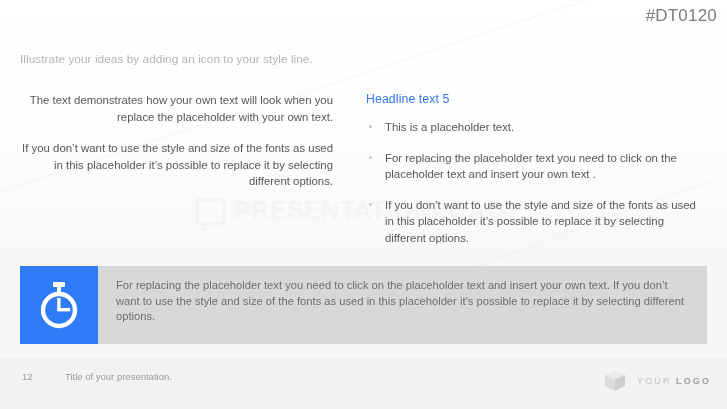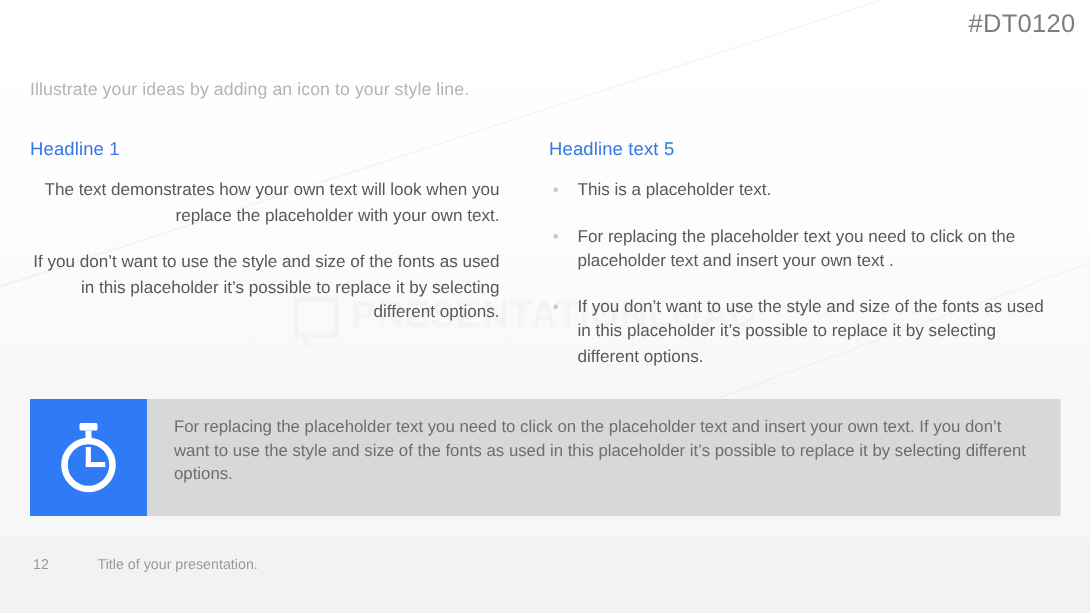--- a/index.html
+++ b/index.html
@@ -232,21 +232,20 @@
 
   <div class="watermark">
     <span class="wm-mark"></span>
     <span class="wm-text">PRESENTATIONLOAD</span>
   </div>
 
   <div class="slide-code">#DT0120</div>
   <div class="subtitle">Illustrate your ideas by adding an icon to your style line.</div>
 
   <div class="col col-left">
-    <div class="col-head">Headline 1</div>
     <p class="para">The text demonstrates how your own text will look when you replace the placeholder with your own text.</p>
     <p class="para">If you don’t want to use the style and size of the fonts as used in this placeholder it’s possible to replace it by selecting different options.</p>
   </div>
 
   <div class="col col-right">
     <div class="col-head">Headline text 5</div>
     <ul class="bullets">
       <li class="bullet">
         <span class="dot"></span>
         <span>This is a placeholder text.</span>
@@ -271,14 +270,22 @@
         <rect x="21.2" y="18" width="3.4" height="13" fill="#ffffff"></rect>
         <rect x="21.2" y="28" width="13" height="3.4" fill="#ffffff"></rect>
       </svg>
     </div>
     <div class="conclusion-body">For replacing the placeholder text you need to click on the placeholder text  and insert your own text. If you don’t want to use the style and size of the fonts as used in this placeholder it’s possible to replace it by selecting different options.</div>
   </div>
 
   <div class="footer-page">12</div>
   <div class="footer-title">Title of your presentation.</div>
 
+  <div class="logo">
+    <svg width="26" height="26" viewBox="0 0 26 26">
+      <polygon points="3,7 13,3 23,7 13,11" fill="#eaeaea"></polygon>
+      <polygon points="3,7 13,11 13,23 3,18" fill="#dcdcdc"></polygon>
+      <polygon points="23,7 13,11 13,23 23,18" fill="#cfcfcf"></polygon>
+    </svg>
+    <span class="logo-text"><span>YOUR </span><b>LOGO</b></span>
+  </div>
 
 </div>
 
 </body></html>

